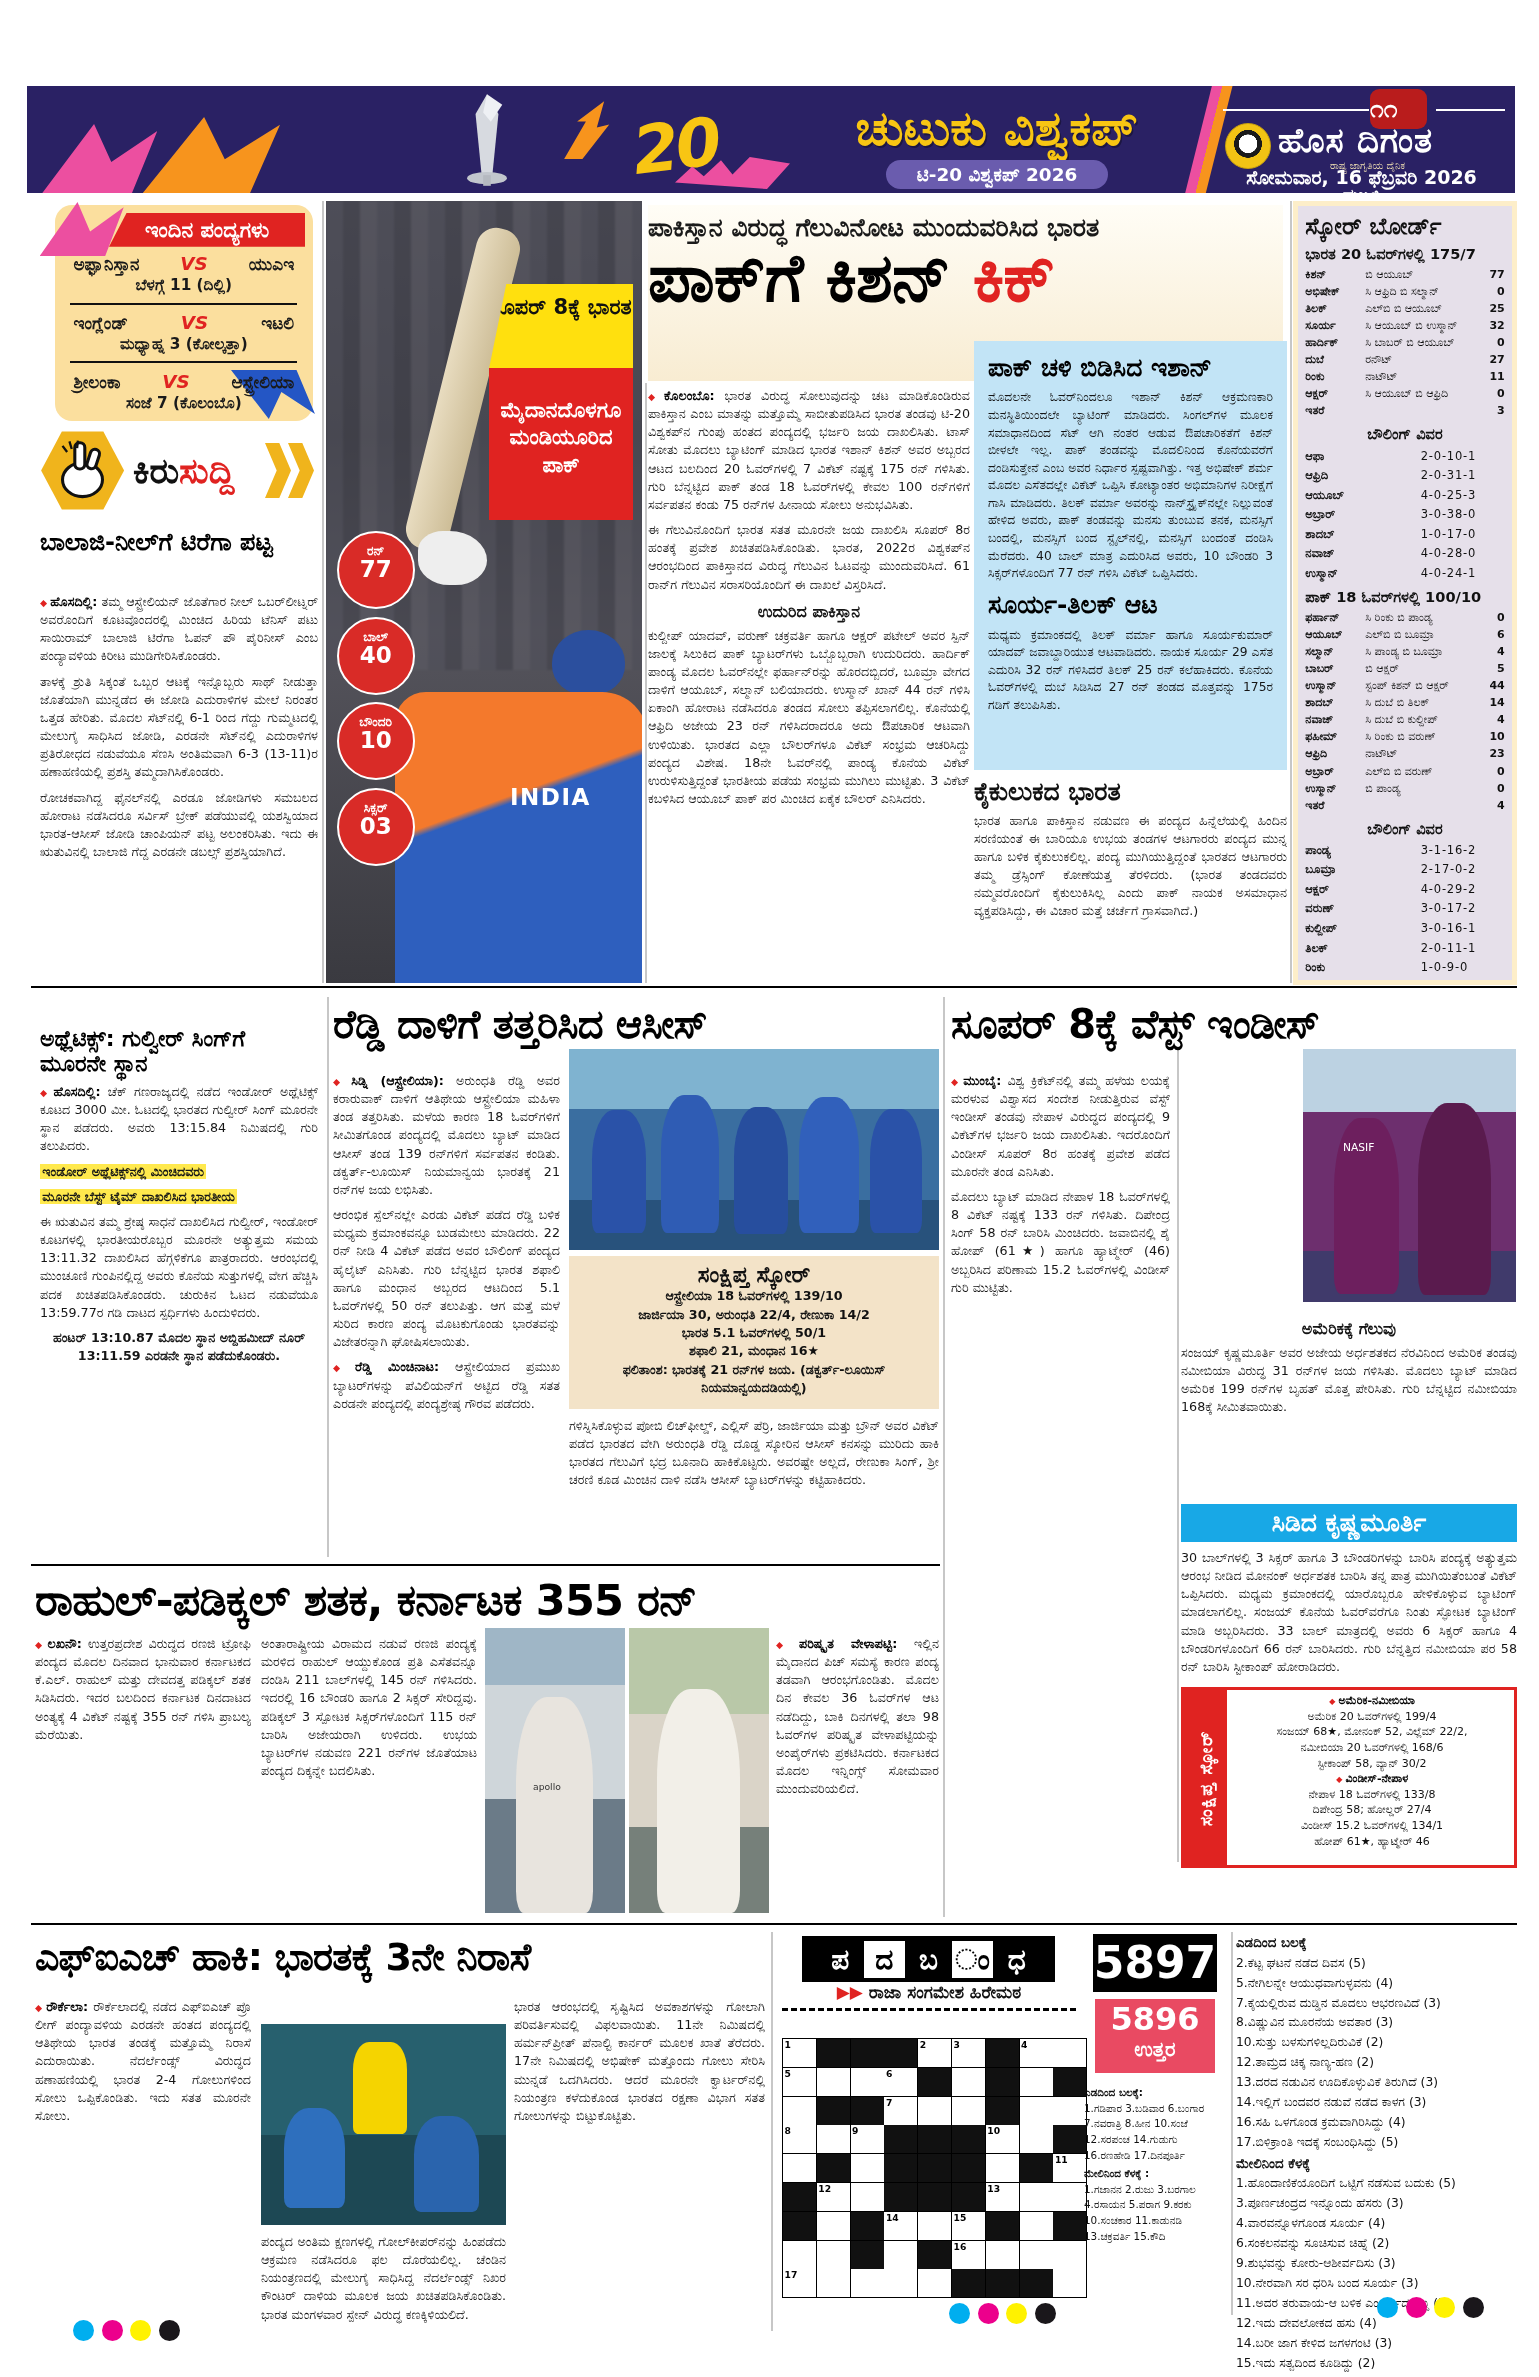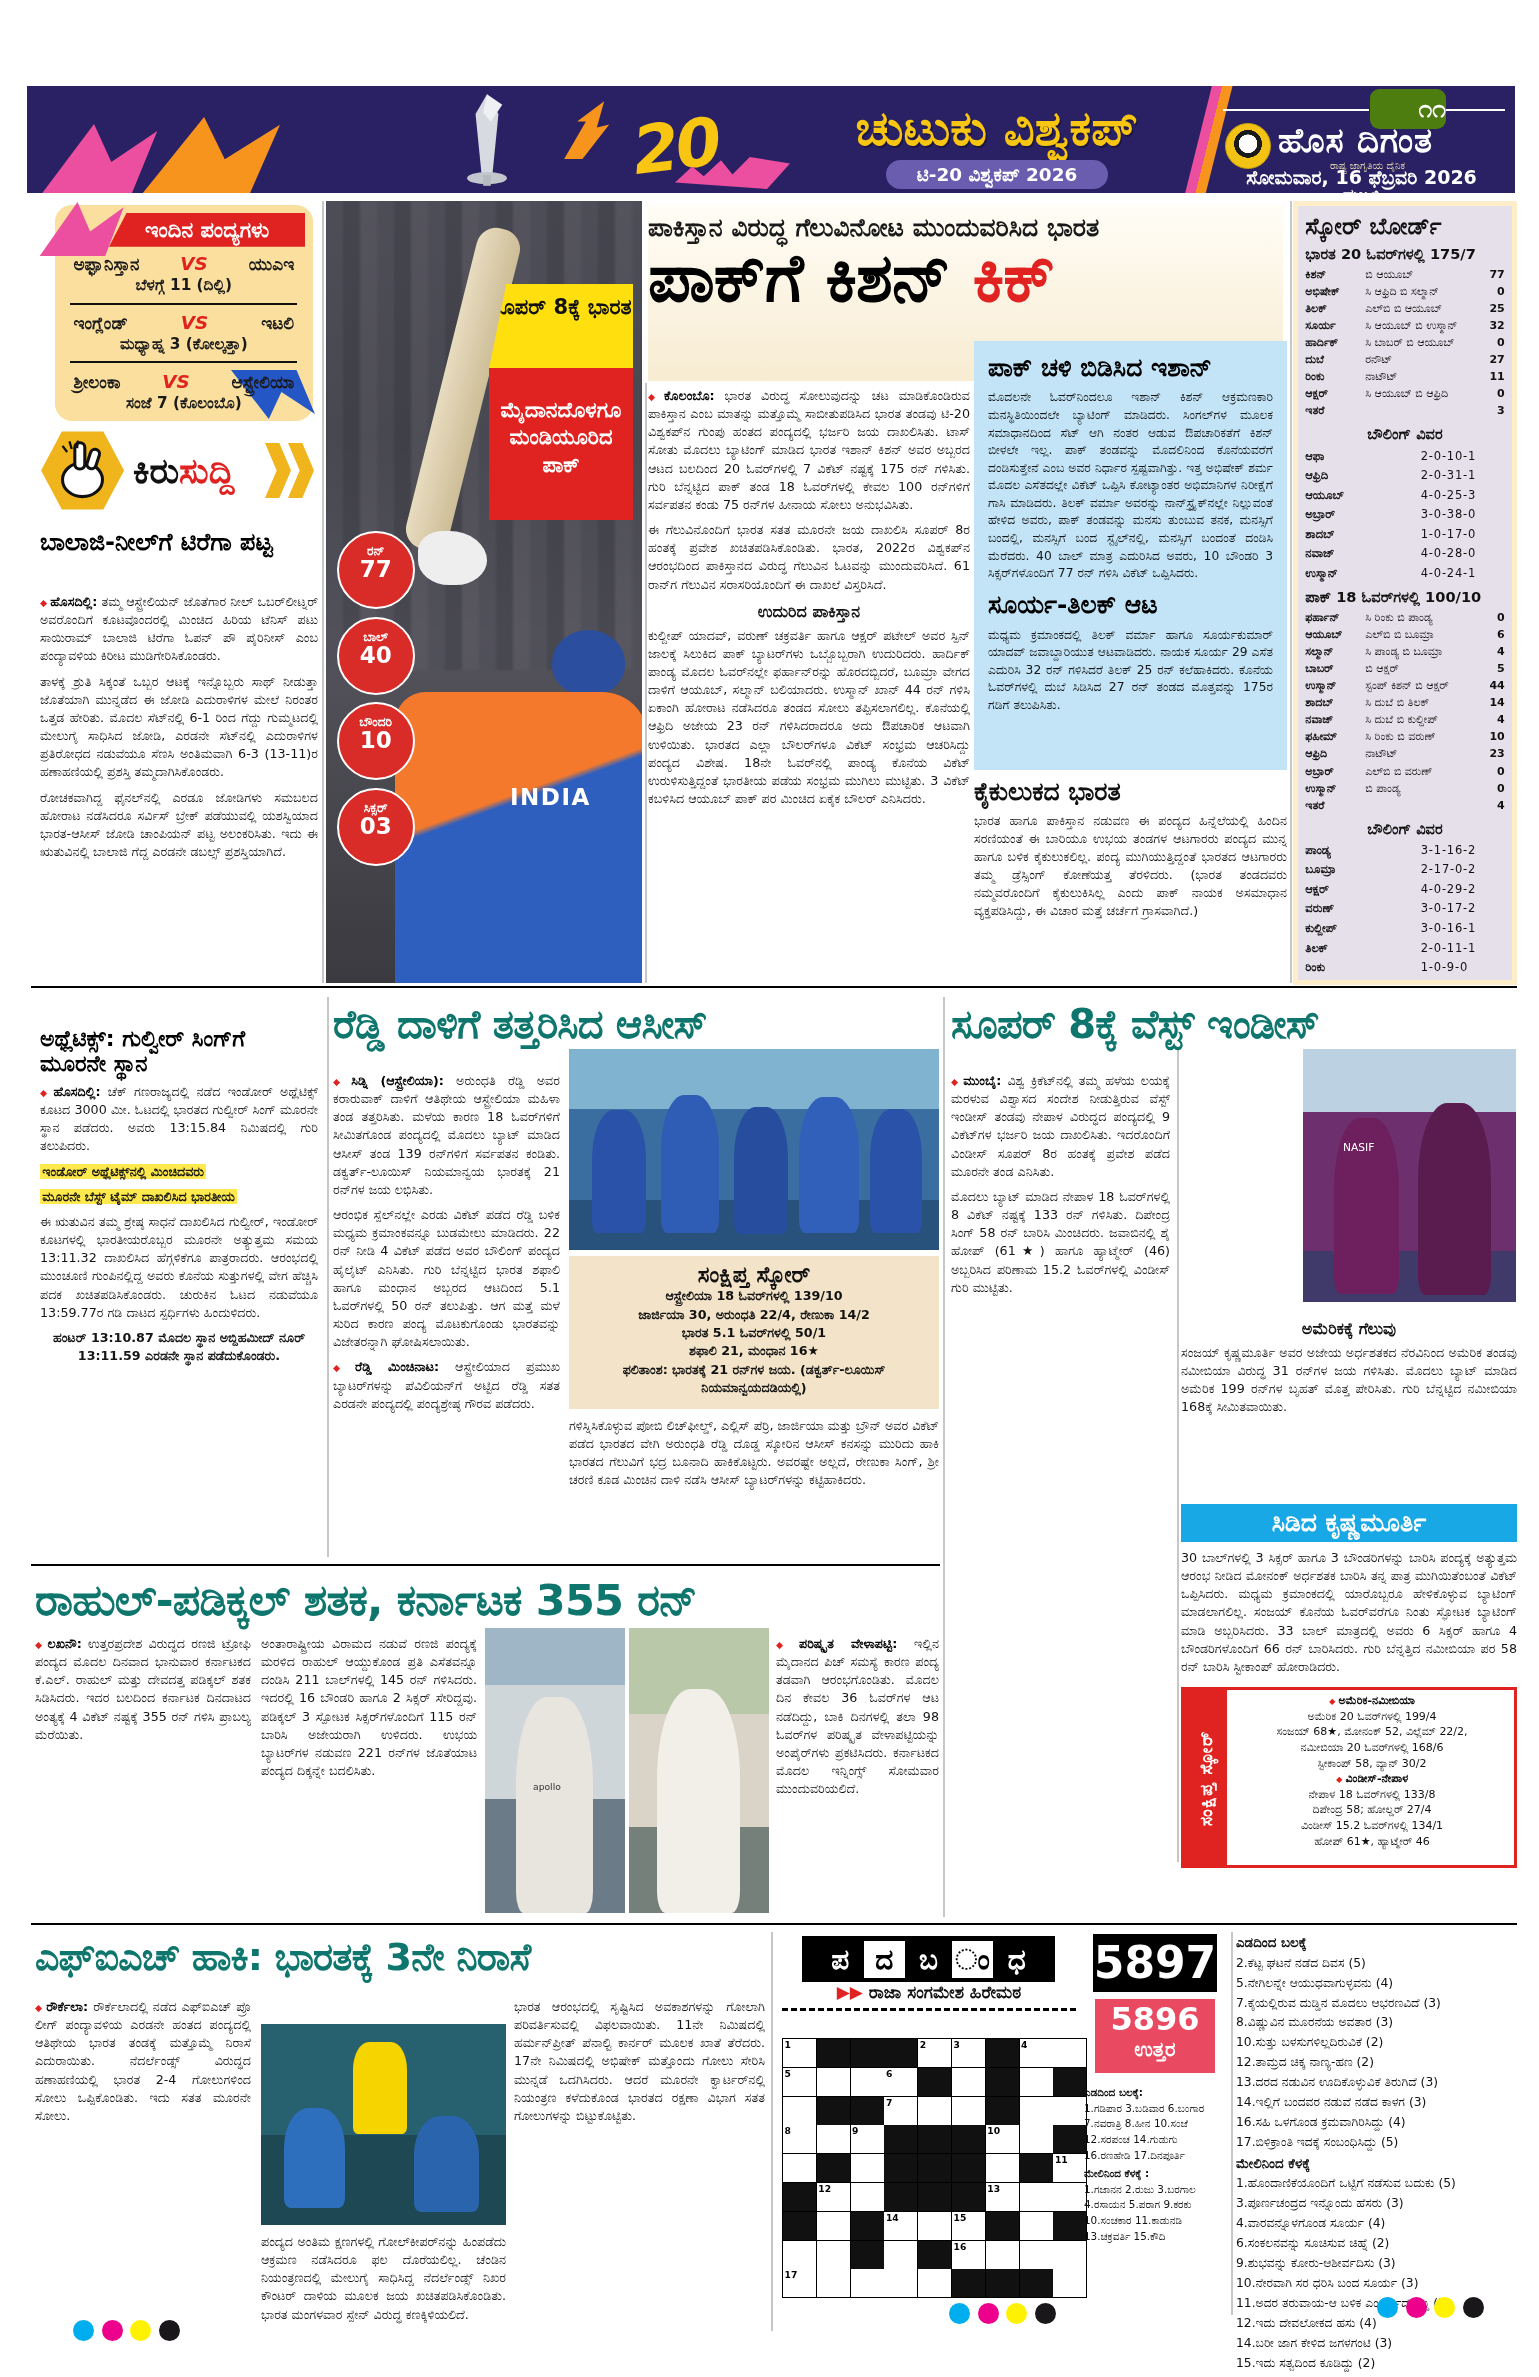--- a/index.html
+++ b/index.html
@@ -20,22 +20,22 @@
   #t20-bolt{position:absolute;left:537px;top:15.3px;width:73px;height:58px;background:#f7941d;
             clip-path:polygon(0 100%,30% 35%,18% 35%,55% 0,45% 45%,62% 40%,25% 100%);}
   #t20-bolt2{position:absolute;left:648px;top:71px;width:115px;height:32px;background:#ec4fa0;
              clip-path:polygon(0 80%,15% 30%,25% 60%,40% 10%,50% 55%,65% 0,100% 20%,80% 100%);}
   #banner-title{position:absolute;left:774px;top:14px;width:391px;text-align:center;
                 color:#f8c513;font-size:48px;font-weight:bold;text-shadow:1.5px 1.5px 0 #00000055;}
   #banner-pill{position:absolute;left:859px;top:74px;width:222px;height:29px;border-radius:14.6px;
                background:#6a5cae;color:#fff;font-size:18.4px;font-weight:bold;text-align:center;line-height:29px;}
   #banner-slash{position:absolute;left:1171px;top:-7.7px;width:20px;height:130px;transform:rotate(14deg);
                 background:linear-gradient(90deg,#ec4fa0 0 50%,#f7941d 50% 100%);}
-  #page-badge{position:absolute;left:1343px;top:3.1px;width:76px;height:40px;background:#4d7c0f;border-radius:9.2px;
-              color:#fff;font-size:24.5px;font-weight:bold;text-align:right;line-height:40px;}
+  #page-badge{position:absolute;left:1343px;top:3.1px;width:57px;height:40px;background:#b91c1c;border-radius:9.2px;
+              color:#fff;font-size:24.5px;font-weight:bold;text-align:left;line-height:40px;}
   .badge-line{position:absolute;top:23px;height:1.5px;background:#fff;}
   #np-emblem{position:absolute;left:1198px;top:37px;width:44px;height:44px;border-radius:50%;
              background:radial-gradient(circle at 50% 45%,#ffffff 0 28%,#1a1a1a 29% 42%,#f2c314 43% 100%);
              border:1.5px solid #caa10c;}
   #np-name{position:absolute;left:1251px;top:34px;color:#fff;font-size:34px;font-weight:bold;letter-spacing:0.8px;}
   #np-tagline{position:absolute;left:1303px;top:74px;color:#f4e4b5;font-size:10px;}
   #np-date{position:absolute;left:1181px;top:80px;width:307px;text-align:center;color:#fff;font-size:19px;font-weight:bold;}
   #np-city{position:absolute;left:1181px;top:100px;width:307px;text-align:center;color:#fff;font-size:15.3px;font-weight:bold;}
   
   #today{left:55px;top:205px;width:258px;height:216px;background:#fbdf9e;border-radius:17px;}
@@ -106,21 +106,21 @@
   .sb-row .d{flex:1;}
   .sb-row .r{width:23px;text-align:right;font-weight:bold;flex:none;}
   .sb-bowl-head{text-align:center;font-weight:bold;font-size:14.6px;margin:6.1px 0 3.1px 0;}
   .bw-row{display:flex;font-size:11.5px;line-height:1.7;}
   .bw-row .n{flex:1;font-weight:bold;}
   .bw-row .f{width:84px;text-align:left;letter-spacing:0.8px;}
   
   .hdiv{background:#000;height:2.3px;}
   .vrule{width:1.5px;background:#c7c7c7;}
   
-  .headline2{font-size:40px;font-weight:bold;color:#0f766e;letter-spacing:-0.8px;}
+  .headline2{font-size:40px;font-weight:bold;color:#000000;letter-spacing:-0.8px;}
   #reddy-photo{left:569px;top:1049px;width:370px;height:201px;
      background:linear-gradient(180deg,#7fb3d0 0 30%,#3a6ea0 30% 75%,#28527c 75% 100%);overflow:hidden;}
   .fig{position:absolute;border-radius:40% 40% 10% 10%;}
   #brief-box{left:569px;top:1256px;width:370px;height:153px;background:#f3e3c8;padding:6.1px 7.7px;box-sizing:border-box;text-align:center;}
   #brief-box .t{font-size:22px;font-weight:bold;}
   #brief-box .l{font-size:12.7px;font-weight:bold;line-height:1.45;}
   #wi-photo{left:1303px;top:1049px;width:213px;height:253px;
      background:linear-gradient(180deg,#bcd2e2 0 25%,#6d2f6e 25% 80%,#403a6b 80% 100%);overflow:hidden;}
   #krishna-banner{left:1181px;top:1504px;width:336px;height:38px;background:#18a8e6;color:#fff;
      font-size:25px;font-weight:bold;text-align:center;line-height:38px;}

